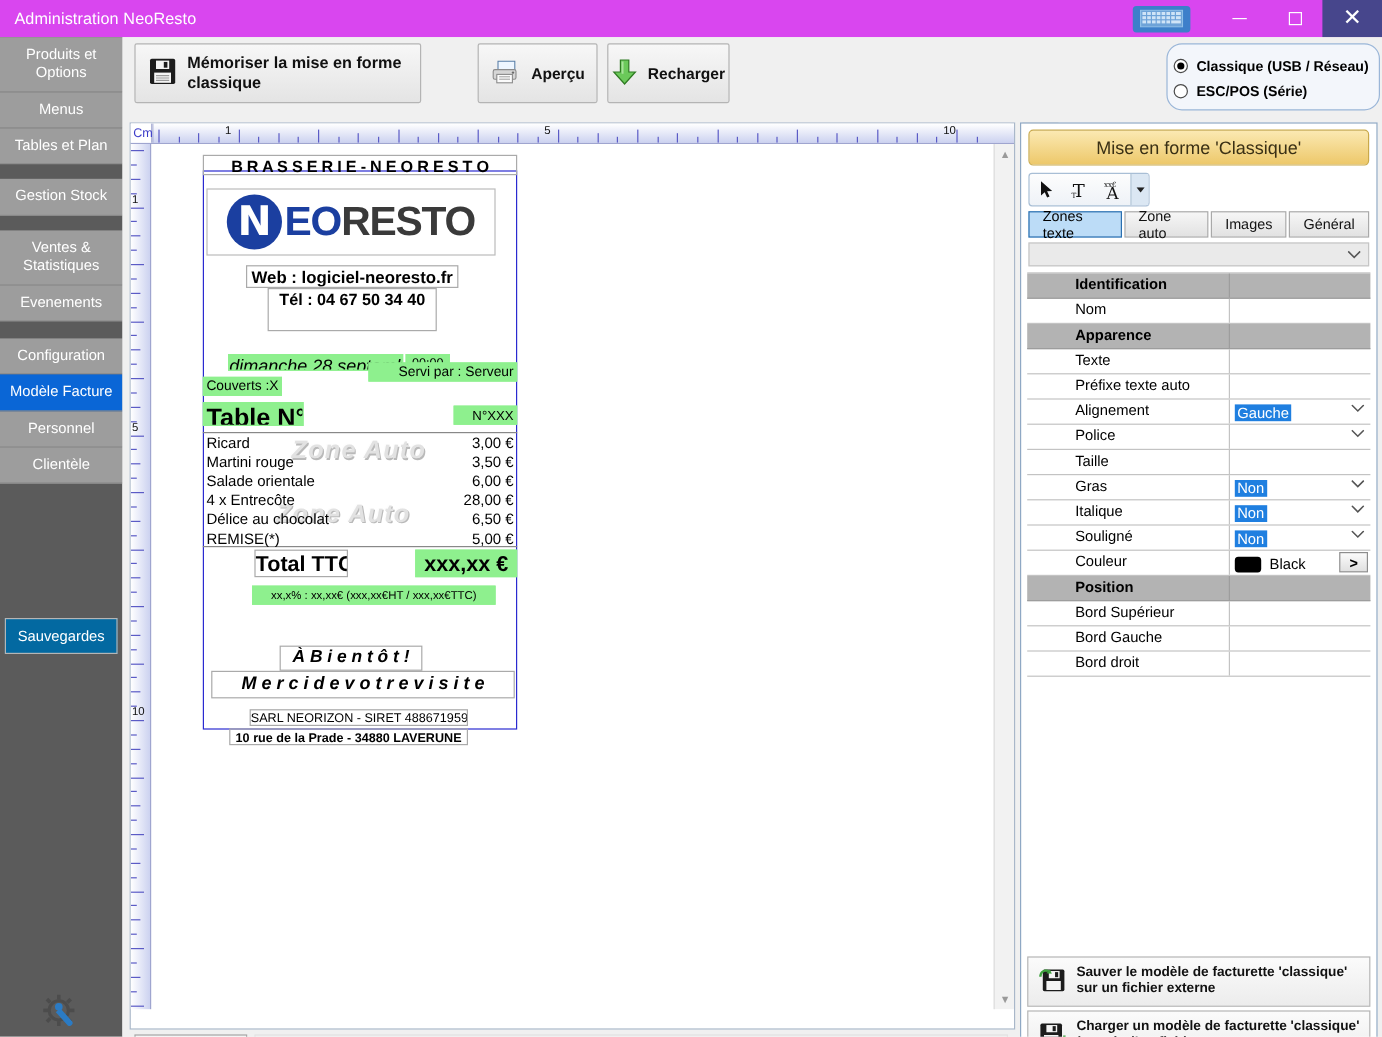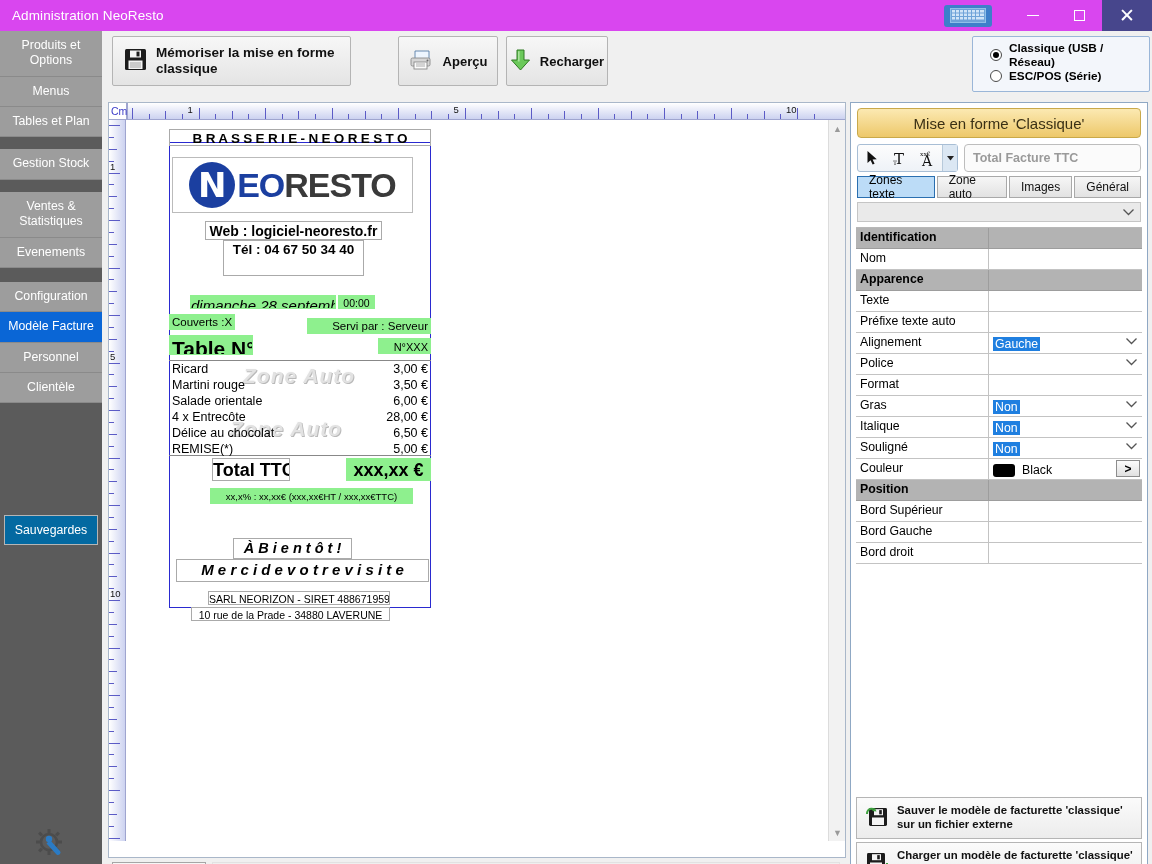--- a/index.html
+++ b/index.html
@@ -73,22 +73,22 @@
     display:flex; align-items:center; gap:9px; padding:0 11px;
     font-size:13px; font-weight:bold; color:#111; cursor:pointer;
   }
   #btn-memoriser{ left:4px; width:239px; }
   #btn-memoriser .lbl{ line-height:1.18; font-size:13.5px; }
   #btn-apercu{ left:290px; width:100px; justify-content:center; }
   #btn-recharger{ left:398px; width:102px; justify-content:center; }
 
   .radio-box{
     position:absolute; left:864px; top:0px; width:178px; height:56px;
-    background:#f3f6fb; border:1px solid #9ab6d8; border-radius:2px;
-    padding:7px 17px;
+    background:#f3f6fb; border:1px solid #9ab6d8; border-radius:13px;
+    padding:7px 5px;
   }
   .radio-row{ display:flex; align-items:center; gap:7px; height:21px;
      font-size:11.8px; color:#000; font-weight:bold; cursor:pointer; }
   .radio-mark{
     width:12px; height:12px; border-radius:50%;
     border:1px solid #4a4a4a; background:#fff;
     display:flex; align-items:center; justify-content:center; flex:0 0 auto;
   }
   .radio-mark.on::after{ content:""; width:6px; height:6px; border-radius:50%; background:#000; }
 
@@ -231,21 +231,21 @@
     background:linear-gradient(#f6f6f6,#e2e2e2); border:1px solid #a9a9a9;
     display:flex; align-items:center; cursor:pointer;
   }
   .tab.active{ background:#bcdcf7; border:1px solid #2a6fb0; color:#000; }
   #combo{
     margin:4px 6px 0 6px; height:20px; background:#eaeaea; border:1px solid #c5c5c5;
     display:flex; align-items:center; justify-content:flex-end; padding-right:6px; cursor:pointer;
   }
 
   #grid{ margin:5px 5px 0 5px; border-top:1px solid #b8b8b8; }
-  .grow{ display:flex; height:21px; border-bottom:1px solid #c3c3c3; font-size:12.3px; }
+  .grow{ display:flex; height:21px; border-bottom:1px solid #c3c3c3; font-size:12.3px;padding-left:36px; }
   .grow.section{ background:#b3b3b3; color:#fff; font-weight:bold; border-bottom:1px solid #9d9d9d; }
   .gk{ width:133px; padding:2px 0 0 4px; border-right:1px solid #c3c3c3; color:#000; }
   .grow.section .gk{ border-right:1px solid #9d9d9d; }
   .gv{ flex:1; padding:2px 0 0 4px; position:relative; display:flex; align-items:center; }
   .gv .sel{ background:#1f7fe0; color:#fff; padding:0 2px; font-size:12.3px; }
   .gv .chev{ position:absolute; right:5px; top:3px; color:#555; font-size:10px; }
   .swatch{ width:22px; height:13px; background:#000; border-radius:3px; margin-right:7px; }
   .gobtn{
     position:absolute; right:2px; top:1px; width:24px; height:17px;
     background:linear-gradient(#fbfbfb,#e0e0e0); border:1px solid #8d8d8d;
@@ -537,21 +537,21 @@
             <span class="logo-resto">RESTO</span>
         </div>
 
         <div class="rz ctr" style="left:55px;top:95px;width:177px;height:19px;font-size:14px;font-weight:bold;padding-top:1px;">Web : logiciel-neoresto.fr</div>
         <div class="rz ctr" style="left:73px;top:114px;width:141px;height:36px;font-size:13.5px;font-weight:bold;padding-top:1px;">Tél : 04 67 50 34 40</div>
 
         <div class="rz green ctr" style="left:40px;top:169px;width:146px;height:14px;font-size:15px;padding-top:1px;font-style:italic;">dimanche 28 septembre 2006</div>
         <div class="rz green ctr" style="left:188px;top:169px;width:37px;height:14px;font-size:10.5px;padding-top:1px;">00:00</div>
 
         <div class="rz green" style="left:19px;top:188px;width:66px;height:16px;font-size:11.5px;padding:1px 0 0 2px;">Couverts :X</div>
-        <div class="rz green rt" style="left:157px;top:192px;width:124px;height:16px;font-size:11.5px;padding:1px 2px 0 0;">Servi par : Serveur</div>
+        <div class="rz green rt" style="left:157px;top:176px;width:124px;height:16px;font-size:11.5px;padding:1px 2px 0 0;">Servi par : Serveur</div>
 
         <div class="rz green" style="left:19px;top:209px;width:84px;height:20px;font-size:21px;font-weight:bold;padding:1px 0 0 2px;">Table N° X</div>
         <div class="rz green rt" style="left:228px;top:212px;width:53px;height:16px;font-size:11px;padding:2px 2px 0 0;">N°XXX</div>
 
         <div class="rz noborder" style="left:19px;top:234px;width:262px;height:96px;border-top:1px solid #888;border-bottom:1px solid #888;border-left:none;border-right:none;"></div>
 
         <div class="zoneauto" style="left:93px;top:238px;">Zone Auto</div>
         <div class="zoneauto" style="left:80px;top:291px;">Zone Auto</div>
 
         <div id="lines" style="position:absolute;left:22px;top:236px;width:256px;">
@@ -583,21 +583,21 @@
 
         <div class="rz ctr" style="left:62px;top:332px;width:78px;height:23px;font-size:18px;font-weight:bold;padding-top:1px;">Total TTC</div>
         <div class="rz green ctr" style="left:196px;top:332px;width:85px;height:23px;font-size:18px;font-weight:bold;padding-top:1px;">xxx,xx €</div>
 
         <div class="rz green ctr" style="left:60px;top:362px;width:203px;height:16px;font-size:9.5px;padding-top:2px;">xx,x% : xx,xx€ (xxx,xx€HT / xxx,xx€TTC)</div>
 
         <div class="rz ctr" style="left:83px;top:412px;width:119px;height:21px;font-size:14.5px;font-weight:bold;font-style:italic;padding-top:1px;">À  B i e n t ô t !</div>
         <div class="rz ctr" style="left:26px;top:433px;width:253px;height:23px;font-size:15px;font-weight:bold;font-style:italic;padding-top:1px;">M e r c i   d e   v o t r e   v i s i t e</div>
 
         <div class="rz ctr" style="left:58px;top:465px;width:182px;height:14px;font-size:10.5px;padding-top:1px;">SARL NEORIZON - SIRET 488671959</div>
-        <div class="rz ctr" style="left:41px;top:481px;width:199px;height:14px;font-size:10.5px;padding-top:1px;">10 rue de la Prade - 34880 LAVERUNE</div>
+        <div class="rz ctr" style="left:41px;top:481px;width:199px;height:14px;font-size:10.5px;padding-top:1px;font-weight:bold;">10 rue de la Prade - 34880 LAVERUNE</div>
       </div>
     </div>
   </div>
 
   <div id="navcol">
     <div class="navbtn">
       <svg width="20" height="16" viewBox="0 0 20 16">
           <path d="M8 2 L8 5.5 L18 5.5 L18 10.5 L8 10.5 L8 14 L1.5 8 Z" fill="#7d3fd1" stroke="#5b2ba0" stroke-width="0.8"></path>
         </svg>
     </div>
@@ -659,21 +659,20 @@
               <text x="1" y="6" font-family="DejaVu Serif, serif" font-size="6" fill="#111">xx€</text>
               <text x="3" y="16" font-family="DejaVu Serif, serif" font-size="14" fill="#111">A</text>
             </svg>
         </div>
         <div class="tg-split">
           <svg width="7" height="5" viewBox="0 0 7 5">
               <path d="M0 0 L3.5 4.5 L7 0 Z" fill="#222"></path>
             </svg>
         </div>
       </div>
-      <div id="zone-field">Total Facture TTC</div>
     </div>
 
     <div id="tabs">
       <div class="tab active">Zones texte</div>
       <div class="tab">Zone auto</div>
       <div class="tab">Images</div>
       <div class="tab">Général</div>
     </div>
 
     <div id="combo">
@@ -714,21 +713,21 @@
         </div>
         <div class="grow">
           <div class="gk">Police</div>
           <div class="gv">
             <span class="chev"><svg width="11" height="7" viewBox="0 0 11 7">
                 <path d="M0.5 0.5 L5.5 5.5 L10.5 0.5" fill="none" stroke="#555" stroke-width="1.3"></path>
               </svg></span>
           </div>
         </div>
         <div class="grow">
-          <div class="gk">Format</div>
+          <div class="gk">Taille</div>
           <div class="gv"></div>
         </div>
         <div class="grow">
           <div class="gk">Gras</div>
           <div class="gv">
             <span class="sel">Non</span>
             <span class="chev"><svg width="11" height="7" viewBox="0 0 11 7">
                 <path d="M0.5 0.5 L5.5 5.5 L10.5 0.5" fill="none" stroke="#555" stroke-width="1.3"></path>
               </svg></span>
           </div>

